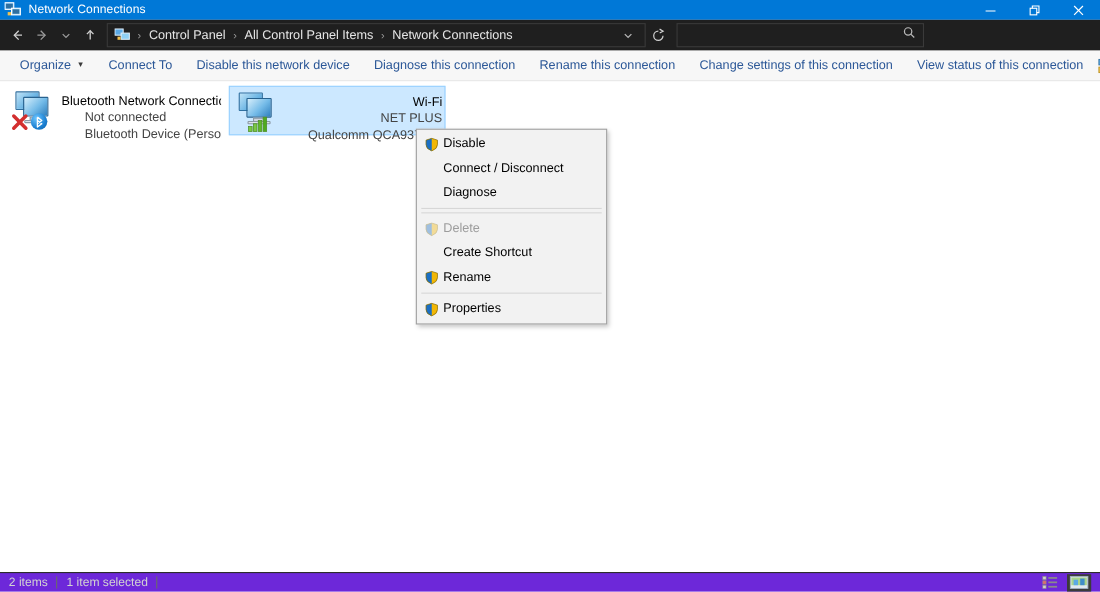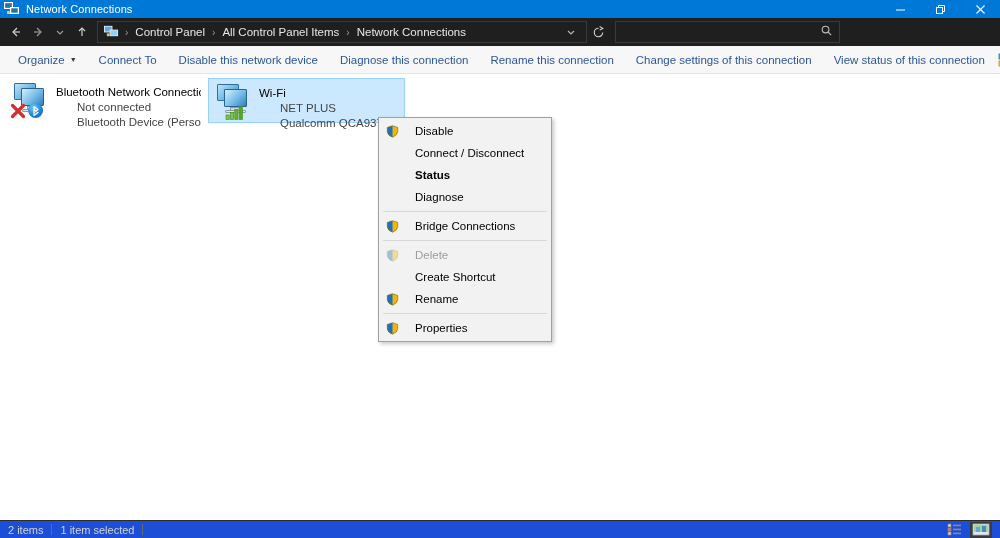--- a/index.html
+++ b/index.html
@@ -118,27 +118,27 @@
     z-index: 50;
   }
   .ctx-item {
     height: 22px; display: flex; align-items: center;
     font-size: 11.5px; color: #000000; padding-left: 4px;
   }
   .ctx-item.disabled { color: #9d9d9d; }
   .ctx-item.bold { font-weight: bold; }
   .ctx-icon { width: 18px; height: 16px; flex: none; display: flex; align-items: center; justify-content: center; }
   .ctx-icon.dim { opacity: 0.38; }
-  .ctx-label { margin-left: 14px; white-space: nowrap; }
+  .ctx-label { margin-left: 2px; white-space: nowrap; }
   .ctx-sep { height: 1px; background: #d7d7d7; margin: 3px 4px 3px 4px; }
 
   
   .statusbar {
     position: absolute; left: 0; top: 520px; width: 1000px; height: 18px;
-    background: #1d4ed8; display: flex; align-items: center;
+    background: #6d28d9; display: flex; align-items: center;
     border-top: 1px solid #2c2c2c;
   }
   .sb-text { color: #d2d2d2; font-size: 11px; padding: 0 8px; white-space: nowrap; }
   .sb-div { width: 1px; height: 11px; background: #6a6a6a; }
   .sb-right { margin-left: auto; display: flex; align-items: center; gap: 4px; padding-right: 8px; }
   .sb-viewbtn { width: 22px; height: 16px; display: flex; align-items: center; justify-content: center; }
   .sb-viewbtn.active { background: #3b3b3b; }
 </style>
 </head>
 <body>
@@ -301,21 +301,21 @@
         </svg>
       </span>
     </div>
     <div class="item-lines">
       <div class="item-name">Bluetooth Network Connection</div>
       <div class="item-sub">Not connected</div>
       <div class="item-sub">Bluetooth Device (Personal Area ...</div>
     </div>
   </div>
 
-  <div class="item selected" style="left:208px; top:4px;">
+  <div class="item selected" style="left:208px; top:4px;text-align:right;">
     <div class="item-icon">
       <span class="mon back"></span>
       <span class="mon front"></span>
       <span class="mon-stand"></span>
       <span class="mon-base"></span>
       <span class="wifi-bars">
         <svg width="20" height="16" viewBox="0 0 20 16">
           <rect x="1" y="11" width="3.2" height="4.5" fill="#7ac943" stroke="#4e8f27" stroke-width="0.7"></rect>
           <rect x="5.4" y="8.5" width="3.2" height="7" fill="#7ac943" stroke="#4e8f27" stroke-width="0.7"></rect>
           <rect x="9.8" y="5.5" width="3.2" height="10" fill="#5fb827" stroke="#4e8f27" stroke-width="0.7"></rect>
@@ -340,41 +340,27 @@
         <path d="M7 0.8 L1.4 2.6 L1.4 7 Q1.4 11 7 13.2 Z" fill="#1b6fc4"></path>
         <path d="M7 0.8 L12.6 2.6 L12.6 7 Q12.6 11 7 13.2 Q1.4 11 1.4 7 L1.4 2.6 Z" fill="none" stroke="#8a6d00" stroke-width="0.7"></path>
       </svg>
     </span>
     <span class="ctx-label">Disable</span>
   </div>
   <div class="ctx-item">
     <span class="ctx-icon"></span>
     <span class="ctx-label">Connect / Disconnect</span>
   </div>
-  <div class="ctx-item bold">
-    <span class="ctx-icon"></span>
-    <span class="ctx-label">Status</span>
-  </div>
   <div class="ctx-item">
     <span class="ctx-icon"></span>
     <span class="ctx-label">Diagnose</span>
   </div>
 
   <div class="ctx-sep"></div>
 
-  <div class="ctx-item">
-    <span class="ctx-icon">
-      <svg width="13" height="13" viewBox="0 0 14 14">
-        <path d="M7 0.8 L12.6 2.6 L12.6 7 Q12.6 11 7 13.2 Q1.4 11 1.4 7 L1.4 2.6 Z" fill="#f2b705"></path>
-        <path d="M7 0.8 L1.4 2.6 L1.4 7 Q1.4 11 7 13.2 Z" fill="#1b6fc4"></path>
-        <path d="M7 0.8 L12.6 2.6 L12.6 7 Q12.6 11 7 13.2 Q1.4 11 1.4 7 L1.4 2.6 Z" fill="none" stroke="#8a6d00" stroke-width="0.7"></path>
-      </svg>
-    </span>
-    <span class="ctx-label">Bridge Connections</span>
-  </div>
 
   <div class="ctx-sep"></div>
 
   <div class="ctx-item disabled">
     <span class="ctx-icon dim">
       <svg width="13" height="13" viewBox="0 0 14 14">
         <path d="M7 0.8 L12.6 2.6 L12.6 7 Q12.6 11 7 13.2 Q1.4 11 1.4 7 L1.4 2.6 Z" fill="#f2b705"></path>
         <path d="M7 0.8 L1.4 2.6 L1.4 7 Q1.4 11 7 13.2 Z" fill="#1b6fc4"></path>
         <path d="M7 0.8 L12.6 2.6 L12.6 7 Q12.6 11 7 13.2 Q1.4 11 1.4 7 L1.4 2.6 Z" fill="none" stroke="#8a6d00" stroke-width="0.7"></path>
       </svg>

